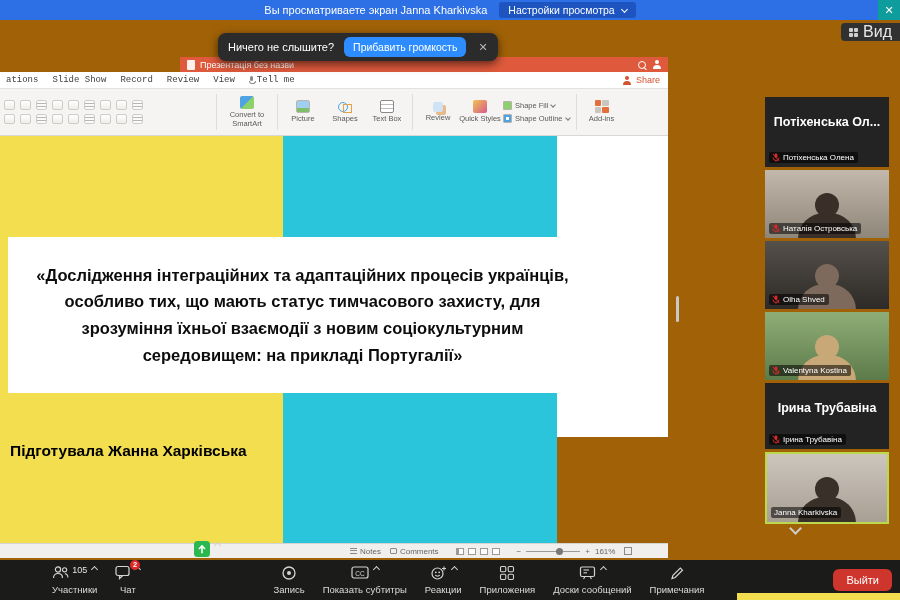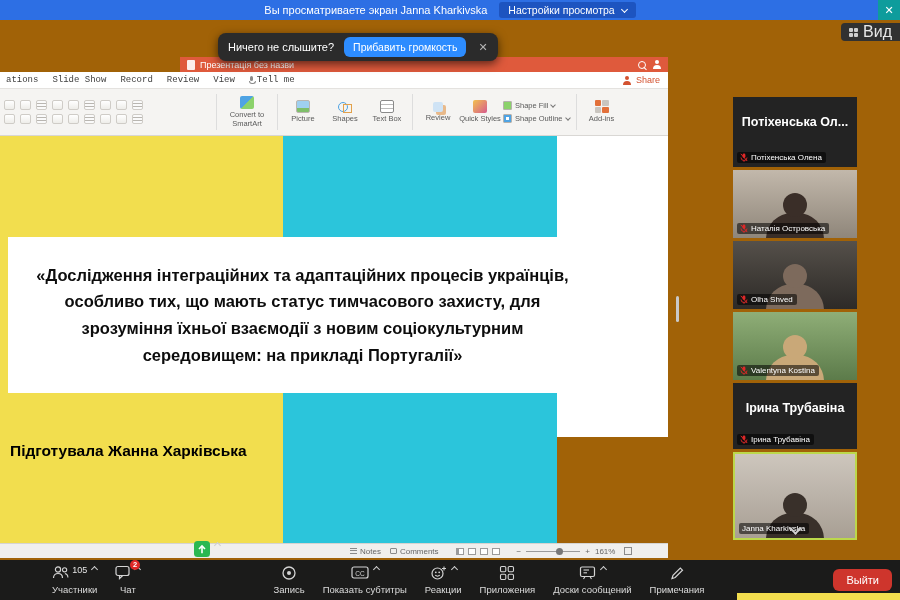--- a/index.html
+++ b/index.html
@@ -88,25 +88,25 @@
   .vic.b{background:linear-gradient(90deg,#9a9a9a 30%,#fff 30%);}
   .zoomwrap{display:flex;align-items:center;gap:5px;margin-left:8px;}
   .ztrack{width:54px;height:1px;background:#9a9a9a;position:relative;}
   .zknob{position:absolute;left:30px;top:-3px;width:7px;height:7px;border-radius:50%;background:#777;}
   .fit-ic{width:8px;height:8px;border:1px solid #8a8a8a;margin-left:4px;}
 
   .shared-scroll{position:absolute;left:676px;top:296px;width:3px;height:26px;background:#c9c9c9;border-radius:2px;z-index:6;}
 
   
   .panel{position:absolute;left:733px;top:97px;width:124px;z-index:10;}
-  .tile{position:relative;width:124px;margin-bottom:3px;background:#232323;overflow:hidden;}
+  .tile{position:relative;width:124px;margin-bottom:3px;background:#232323;overflow:hidden;margin-left:32px;}
   .tile.nametile{height:70px;}
   .tile.nametile.short{height:66px;}
   .tile.video{height:68px;}
-  .tile.active{height:88px;border:2px solid #BCD84B;}
+  .tile.active{height:72px;border:2px solid #BCD84B;}
   .big-name{position:absolute;top:18px;left:0;width:100%;text-align:center;color:#fff;font-weight:bold;font-size:12.5px;white-space:nowrap;}
   .name-chip{position:absolute;left:4px;bottom:4px;background:rgba(0,0,0,.55);border-radius:2px;padding:1px 4px 1px 3px;display:flex;align-items:center;gap:3px;color:#fff;font-size:8px;white-space:nowrap;z-index:2;}
   .sil{position:absolute;left:50%;bottom:-9px;transform:translateX(-50%);width:58px;height:34px;border-radius:26px 26px 6px 6px;}
   .sil::before{content:"";position:absolute;top:-20px;left:50%;transform:translateX(-50%);width:24px;height:24px;border-radius:50%;background:inherit;}
   .v-natalia{background:linear-gradient(180deg,#c2b8ab,#8f867a);}
   .v-natalia .sil{background:#3a2e28;}
   .v-olha{background:linear-gradient(180deg,#55504a,#2d2a27);}
   .v-olha .sil{background:#7d6a5c;}
   .v-valentyna{background:linear-gradient(180deg,#8fae77,#5c7b4a);}
   .v-valentyna .sil{background:#c9a878;}

